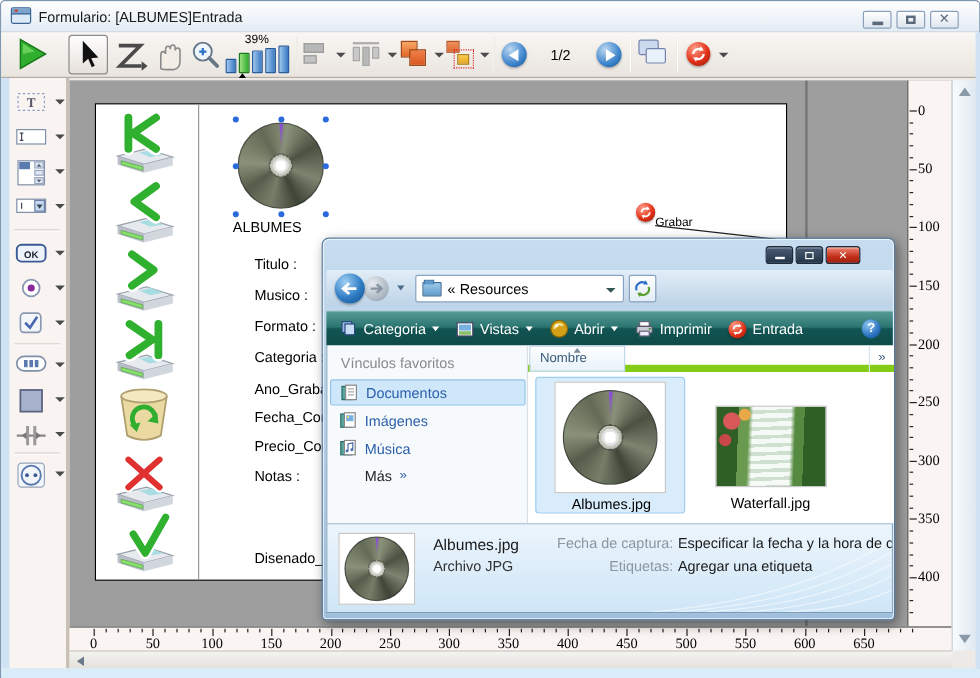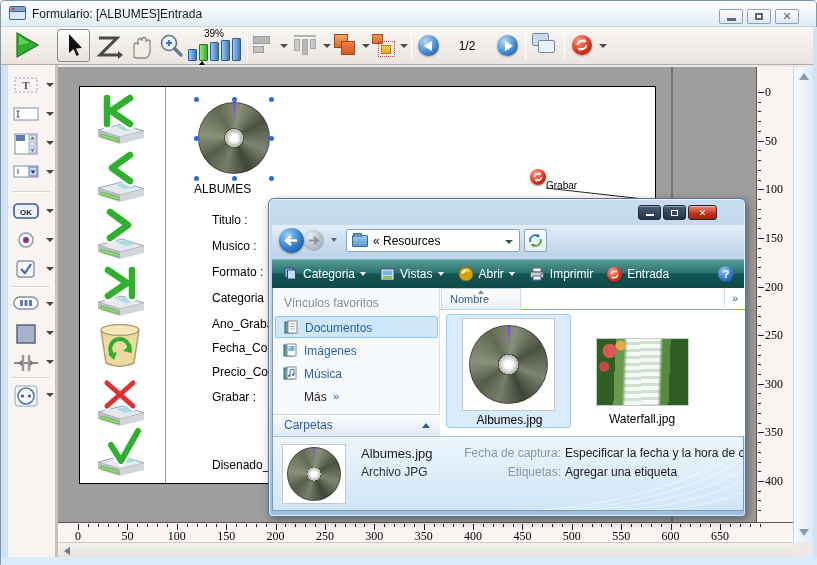--- a/index.html
+++ b/index.html
@@ -95,21 +95,21 @@
 .favhdr{position:absolute;left:11px;top:8px;font-size:12px;color:#8a8a8a}
 .favitem{position:absolute;left:2px;width:163px;height:22px;font-size:12px;color:#2b5fa8}
 .favitem .ftxt{position:absolute;left:29px;top:4px}
 .favitem.sel{background:#cfe7fa;border:1px solid #94c4e8;border-radius:2px}
 .favicon{position:absolute;left:8px;top:3px;width:15px;height:15px}
 .morechev{color:#2b5fa8;font-size:11px}
 .folderbar{position:absolute;left:0;top:126px;width:167px;height:22px;background:linear-gradient(#fbfdfe,#dfe9f2);border-top:1px solid #c8d4e0;font-size:12px;color:#2a5d9e}
 .folderbar .ftxt{position:absolute;left:11px;top:3px}
 .chevup{position:absolute;right:10px;top:8px;width:0;height:0;border-left:4px solid transparent;border-right:4px solid transparent;border-bottom:5px solid #2a5d9e}
 .filearea{position:absolute;left:167px;top:0;width:305px;height:148px;background:#fff}
-.headrow{position:absolute;left:0;top:0;width:100%;height:22px;border-bottom:1px solid #84cc16;font-size:11px;color:#3a5a78}
+.headrow{position:absolute;left:0;top:0;width:100%;height:22px;border-bottom:6px solid #84cc16;font-size:11px;color:#3a5a78}
 .hcell{position:absolute;top:0;height:22px;border-right:1px solid #d8e4ee;padding:4px 0 0 8px}
 .hcell.sel{background:linear-gradient(#fdfefe,#e8f2fa);border:1px solid #c0d8ec}
 .sortup{position:absolute;left:36px;top:1px;width:0;height:0;border-left:3.5px solid transparent;border-right:3.5px solid transparent;border-bottom:4px solid #7a8a9a}
 .tile-sel{position:absolute;left:6px;top:26px;width:125px;height:114px;background:#d9ecfb;border:1px solid #9ecef0;border-radius:3px}
 .thumbbox{position:absolute;background:#fff;border:1px solid #c8c8c8}
 .filelbl{position:absolute;font-size:12px;color:#000;text-align:center;white-space:nowrap}
 .waterfall{background:
  radial-gradient(circle at 14% 18%,#d85858 0 7%,rgba(0,0,0,0) 8%),
  radial-gradient(circle at 26% 10%,#e8a848 0 5%,rgba(0,0,0,0) 6%),
  radial-gradient(circle at 8% 42%,#c84848 0 5%,rgba(0,0,0,0) 6%),
@@ -393,21 +393,21 @@
       </div>
       <span class="formcap">ALBUMES</span>
 
       <span class="flabel" style="top:126px">Titulo :</span>
       <span class="flabel" style="top:152px">Musico :</span>
       <span class="flabel" style="top:178px">Formato :</span>
       <span class="flabel" style="top:204px">Categoria :</span>
       <span class="flabel" style="top:230px">Ano_Grabaci</span>
       <span class="flabel" style="top:254px">Fecha_Comp</span>
       <span class="flabel" style="top:278px">Precio_Comp</span>
-      <span class="flabel" style="top:303px">Grabar :</span>
+      <span class="flabel" style="top:303px">Notas :</span>
       <span class="flabel" style="top:371px">Disenado_po</span>
 
       <div class="numreg-orb orb-red">
         <svg viewBox="0 0 16 16">
             <path d="M4.5 8a3.5 3.5 0 0 1 5.6-2.6" stroke="#fff" stroke-width="1.5" fill="none"></path>
             <path d="M11.5 8a3.5 3.5 0 0 1-5.6 2.6" stroke="#fff" stroke-width="1.5" fill="none"></path>
             <path d="M9.6 2.8 L11.6 5.6 L8.3 5.7 Z" fill="#fff"></path>
             <path d="M6.4 13.2 L4.4 10.4 L7.7 10.3 Z" fill="#fff"></path>
           </svg>
       </div>
@@ -522,24 +522,20 @@
               <rect x="4" y="1" width="9" height="12" fill="#fff" stroke="#888"></rect>
               <path d="M7 9.5 V4 L11 3 V8.5" stroke="#4a6ab0" fill="none"></path>
               <circle cx="6.2" cy="9.8" r="1.2" fill="#4a6ab0"></circle>
               <circle cx="10.2" cy="8.8" r="1.2" fill="#4a6ab0"></circle>
             </svg>
           <span class="ftxt">Música</span>
         </div>
         <div class="favitem" style="top:98px">
           <span class="ftxt" style="color:#222">Más</span>
           <span class="ftxt morechev" style="left:58px">»</span>
-        </div>
-        <div class="folderbar">
-          <span class="ftxt">Carpetas</span>
-          <span class="chevup"></span>
         </div>
       </div>
 
       <div class="filearea">
         <div class="headrow">
           <div class="hcell sel" style="left:1px;width:80px"><span class="sortup"></span><span>Nombre</span></div>
           <div class="hcell" style="left:284px;width:21px;border-left:1px solid #d8e4ee;border-right:none;text-align:center;padding-left:0"><span>»</span></div>
         </div>
         <div class="tile-sel">
           <div class="thumbbox" style="left:15px;top:3px;width:93px;height:93px">

